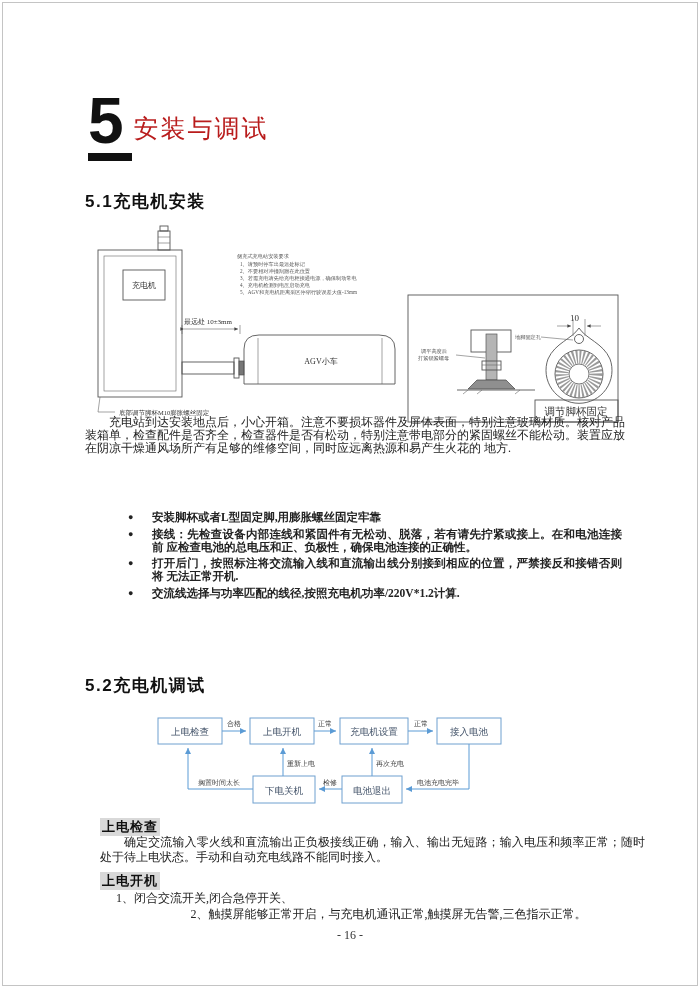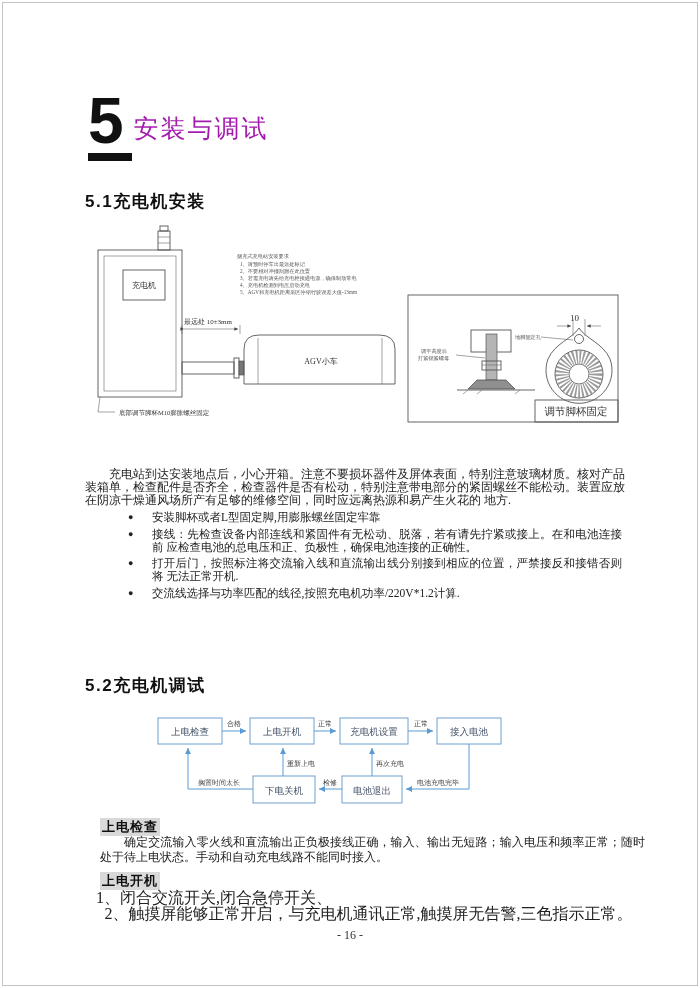--- a/index.html
+++ b/index.html
@@ -6,38 +6,38 @@
   body{width:700px;height:988px;background:#fff;position:relative;overflow:hidden;
        font-family:"Liberation Serif",serif;color:#1a1a1a;}
   .page-border{position:absolute;left:2px;top:2px;right:2px;bottom:2px;
        border:1px solid #c4c4c4;pointer-events:none;}
   .abs{position:absolute;}
 
   
   .chapter{left:88px;top:92px;display:flex;align-items:flex-end;}
   .ch-num{font-family:"Liberation Sans",sans-serif;font-weight:bold;font-size:64px;
        line-height:.92;border-bottom:8px solid #111;padding:0 8px 2px 0;color:#111;}
-  .ch-title{font-size:25px;letter-spacing:2px;margin:0 0 16px 2px;color:#a21caf;}
+  .ch-title{font-size:25px;letter-spacing:2px;margin:0 0 16px 2px;color:#b91c1c;}
 
   .sec-head{font-family:"Liberation Sans",sans-serif;font-weight:bold;font-size:17px;
        letter-spacing:1.5px;color:#111;}
 
-  .intro{left:85px;top:468px;width:540px;font-size:12px;line-height:13.2px;
+  .intro{left:85px;top:416px;width:540px;font-size:12px;line-height:13.2px;
        text-align:justify;text-indent:2em;color:#222;}
 
   ul.blist{left:128px;top:511px;width:494px;margin:0;padding:0;list-style:none;}
   ul.blist li{position:relative;padding-left:24px;font-size:11.5px;line-height:13px;
-       margin-bottom:3.5px;text-align:justify;color:#222;}
+       margin-bottom:3.5px;text-align:justify;color:#222;font-weight:bold;}
   ul.blist li::before{content:"●";position:absolute;left:0;top:0;font-size:9px;line-height:13px;}
 
   .hl-head{left:100px;font-weight:bold;font-size:13px;background:#d9d9d9;
        padding:0 2px;letter-spacing:1px;color:#111;}
   .body-text{left:100px;width:545px;font-size:12px;line-height:15px;text-align:justify;color:#222;}
   .indent2{text-indent:2em;}
-  .num-item{left:96px;width:545px;font-size:16px;line-height:16px;color:#222;}
+  .num-item{left:116px;width:545px;font-size:12px;line-height:16px;color:#222;}
 
   .footer{left:0;top:928px;width:700px;text-align:center;font-size:12px;color:#333;}
 
   svg text{font-family:"Liberation Serif",serif;fill:#333;}
   .draw{stroke:#555;fill:none;stroke-width:.9;}
   .thin{stroke:#666;fill:none;stroke-width:.6;}
   .flowbox{stroke:#6fa0cf;fill:#fff;stroke-width:1;}
   .flowline{stroke:#5b9bd5;fill:none;stroke-width:1;}
   .flowtxt{fill:#44546a;font-size:9.5px;}
   .flowlbl{fill:#3f3f3f;font-size:7px;}

